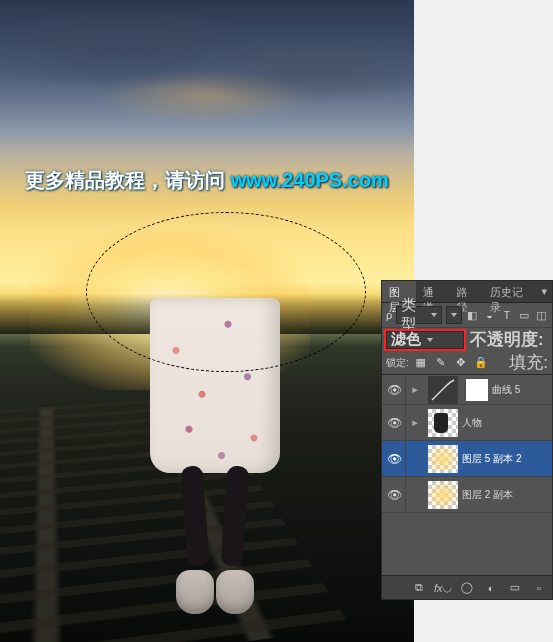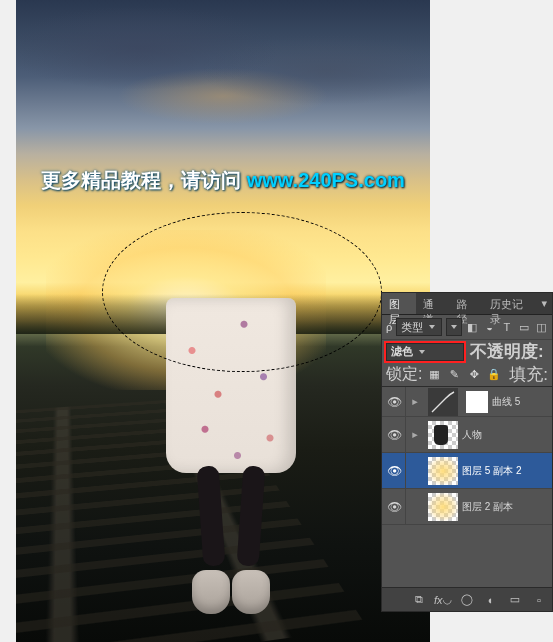--- a/index.html
+++ b/index.html
@@ -5,21 +5,21 @@
   * { box-sizing: border-box; margin: 0; padding: 0; }
   body {
     width: 553px; height: 642px;
     font-family: "Microsoft YaHei", sans-serif;
     background: #f0f0f0;
     position: relative;
     overflow: hidden;
   }
   .canvas {
     position: absolute;
-    left: 16px; top: 0;
+    left: 0; top: 0;
     width: 414px; height: 642px;
     background: linear-gradient(to bottom,
       #2a3850 0%, #3a4a62 6%, #4d5e78 12%, #6b7a90 16%,
       #8896a8 20%, #b8b0a0 24%, #d8c088 28%, #f0d078 32%,
       #fce088 36%, #ffe890 40%, #fff0a0 44%, #f8d870 46%,
       #e8c058 48%, #c0a050 50%, #606848 52%, #303828 54%,
       #252820 60%, #1a1c15 70%, #0f1210 85%, #080a08 100%);
     overflow: hidden;
   }
   .clouds {
@@ -103,21 +103,21 @@
     text-align: center;
     font-size: 20px; font-weight: bold;
     white-space: nowrap;
   }
   .wm-cn { color: #fff; text-shadow: 0 0 3px #1a5a80, 1px 1px 2px #0a3a50; }
   .wm-url { color: #00d0ff; text-shadow: 0 0 3px #003850, 1px 1px 2px #002030; }
 
   
   .panel {
     position: absolute;
-    right: 0; top: 292px;
+    right: 0; top: 280px;
     width: 172px; height: 320px;
     background: #535353;
     border: 1px solid #2a2a2a;
     font-size: 11px;
     color: #d8d8d8;
   }
   .tabs {
     display: flex; height: 22px;
     background: #3a3a3a;
     border-bottom: 1px solid #222;
@@ -128,21 +128,21 @@
   }
   .tab.active { background: #535353; color: #e8e8e8; }
   .tab-extra { margin-left: auto; padding: 4px 5px; color: #bbb; }
   .row {
     display: flex; align-items: center;
     height: 24px; padding: 2px 4px; gap: 4px;
   }
   .dd {
     background: #3f3f3f; border: 1px solid #2a2a2a;
     height: 18px; display: inline-flex; align-items: center;
-    padding: 0 4px; font-size: 11px; color: #d8d8d8;
+    padding: 0 4px; font-size: 15px; color: #d8d8d8;
     position: relative;
   }
   .dd::after {
     content: "";
     border-left: 3px solid transparent;
     border-right: 3px solid transparent;
     border-top: 4px solid #bbb;
     margin-left: 6px;
   }
   .dd.tiny { width: 18px; justify-content: center; }
@@ -154,21 +154,21 @@
     color: #c8c8c8; font-size: 11px;
   }
   .blend-row { border-top: 1px solid #424242; font-weight: bold; }
   .blend-dd {
     width: 78px;
     outline: 2px solid #ff2020;
     outline-offset: 0;
   }
   .opacity-label { font-size: 17px; color: #d0d0d0; margin-left: 2px; }
   .lock-row { border-bottom: 1px solid #2c2c2c; }
-  .lock-label { font-size: 16px; color: #d0d0d0; }
+  .lock-label { font-size: 10px; color: #d0d0d0; }
   .lock-icon {
     width: 16px; height: 16px;
     display: inline-flex; align-items: center; justify-content: center;
   }
   .layers {
     height: 190px; overflow: hidden;
     background: #535353;
   }
   .layer {
     display: flex; align-items: center;

